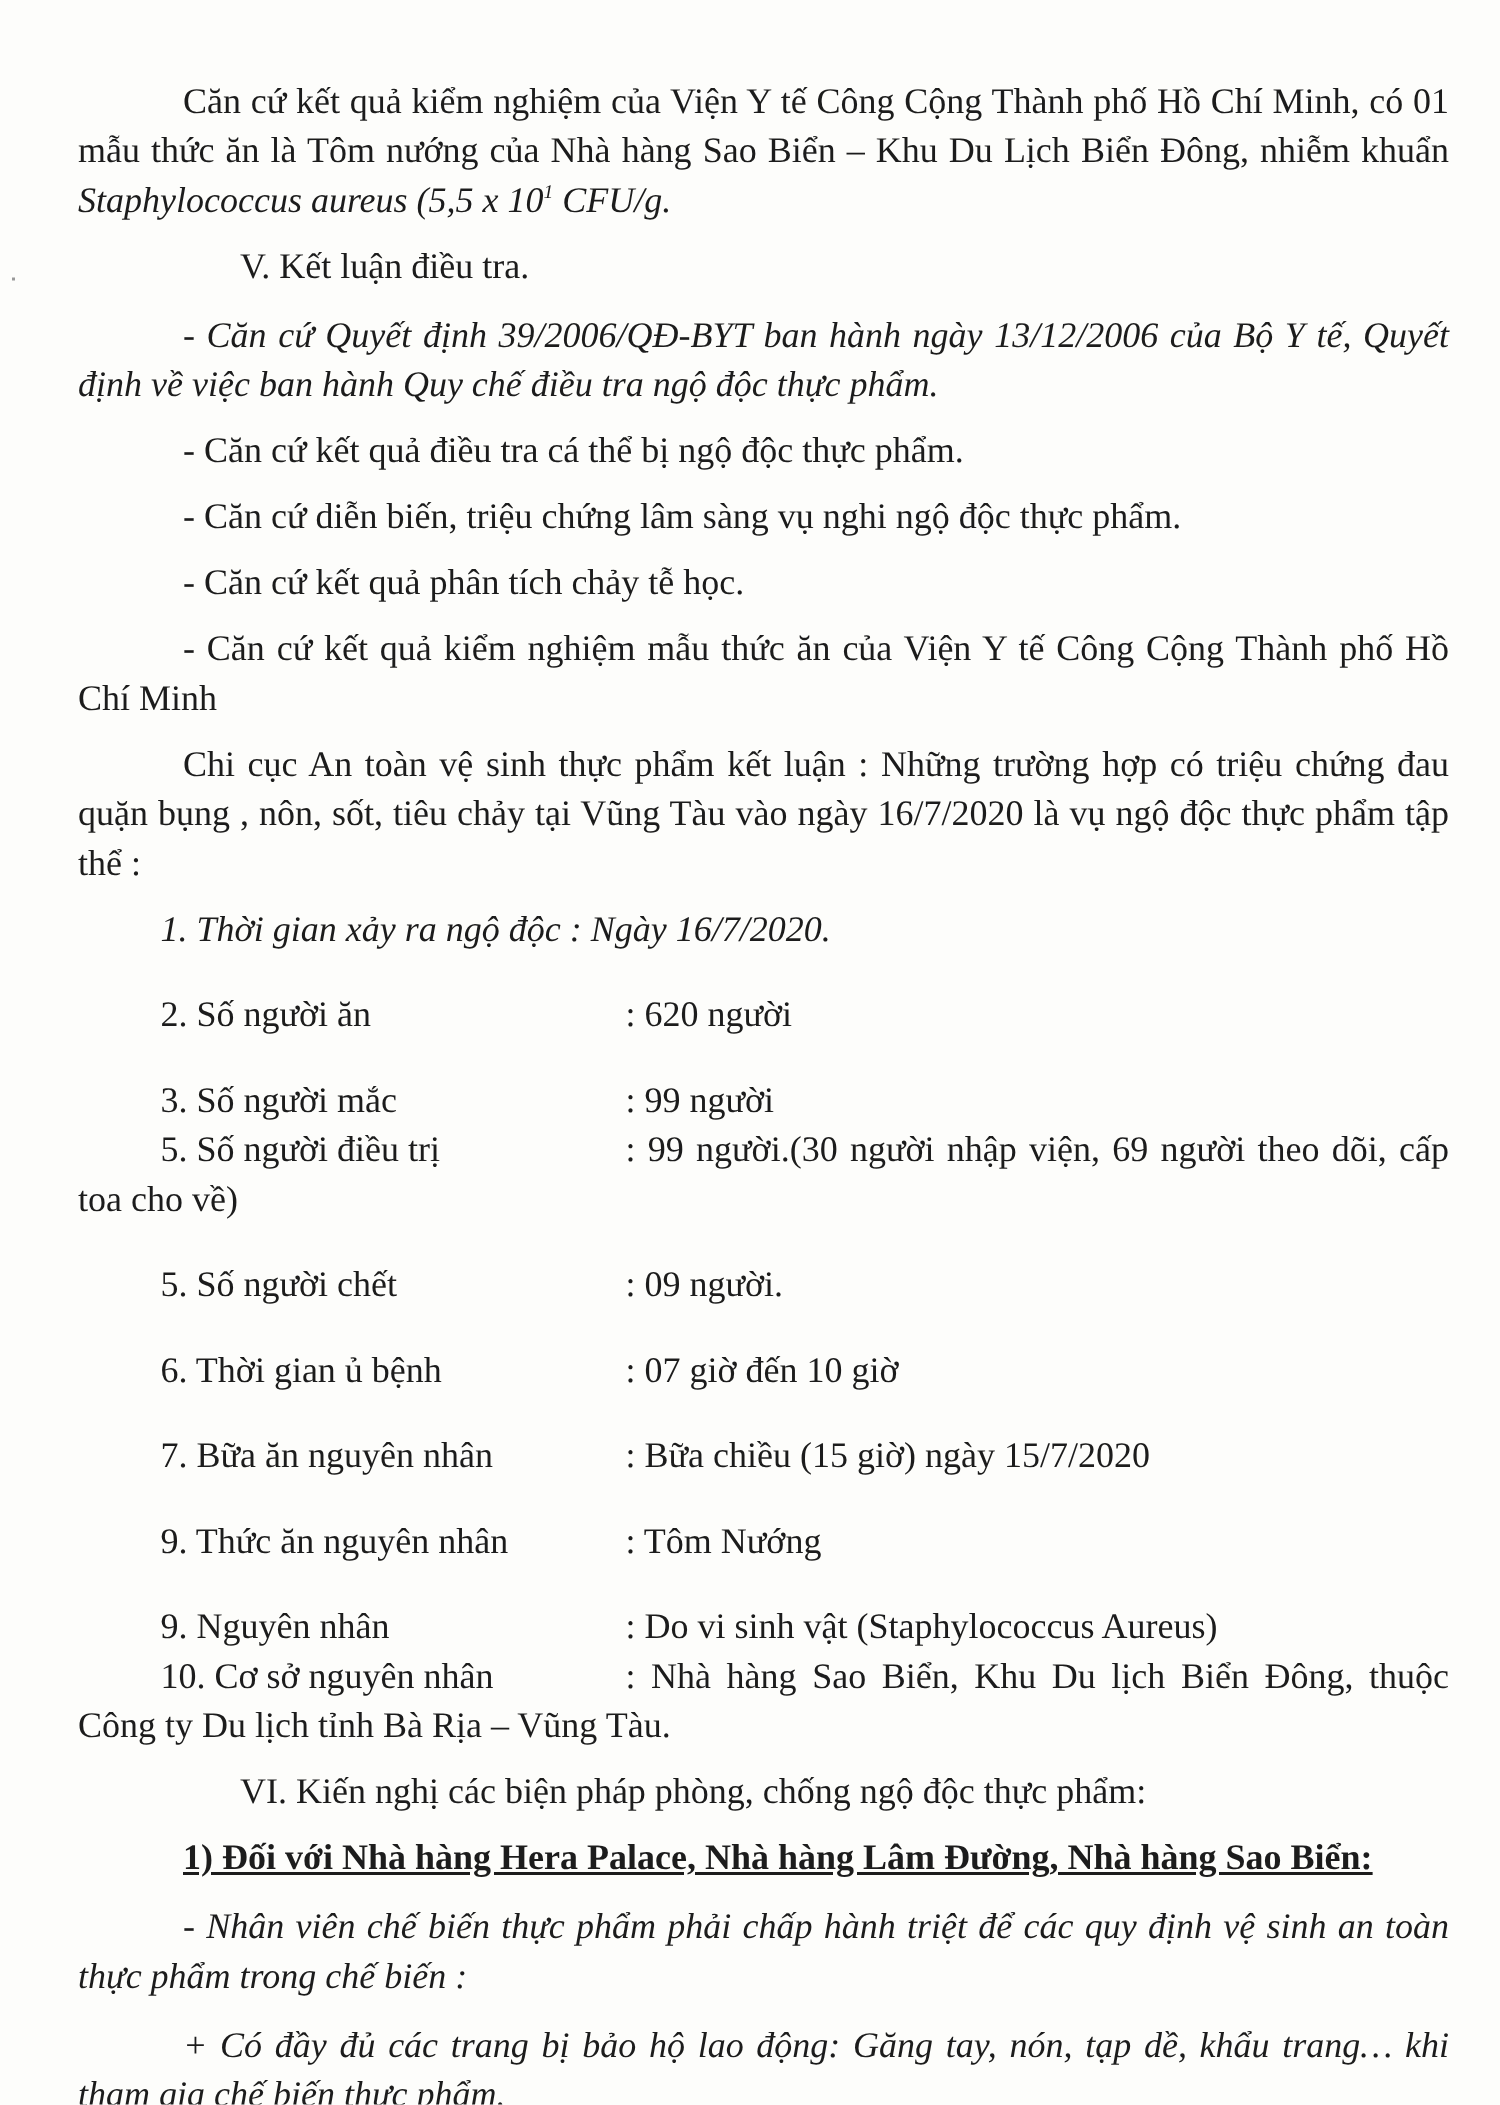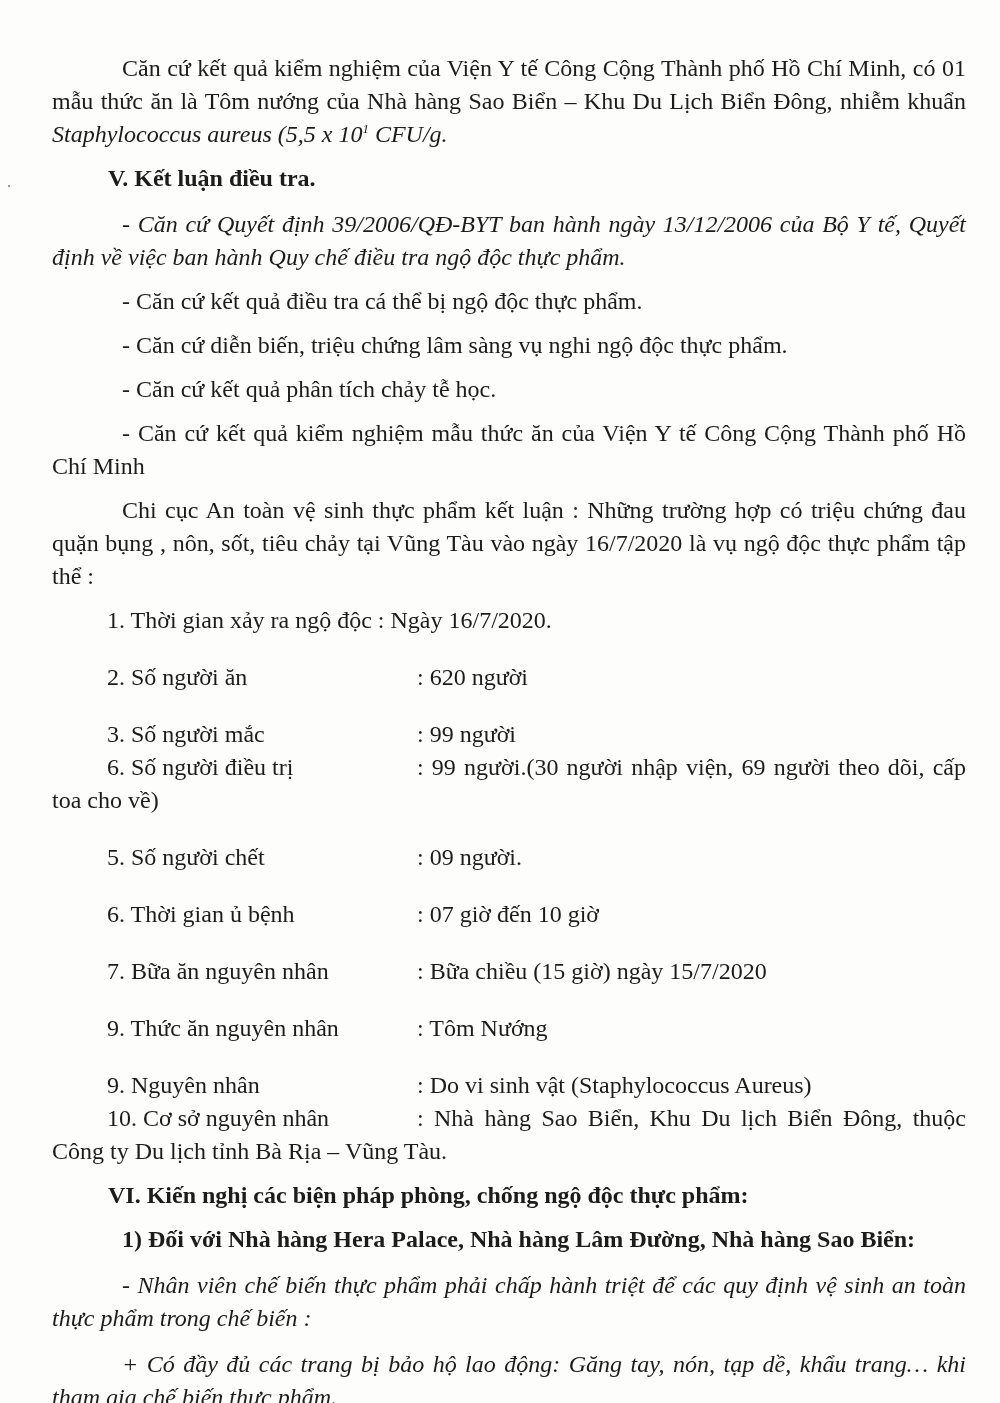--- a/index.html
+++ b/index.html
@@ -18,36 +18,36 @@
     left: 52px;
     top: 52px;
     width: 914px;
   }
   .p {
     margin: 0;
     line-height: 33px;
     text-align: justify;
   }
   .indent { text-indent: 70px; }
-  .head { font-weight: bold; margin-left: 56px; }
+  .head { font-weight: normal; margin-left: 108px; }
   .gap-s { margin-top: 11px; }
   .gap-m { margin-top: 13px; font-style: italic; }
   .it { font-style: italic; font-weight: normal; }
   sup { font-size: 13px; vertical-align: super; line-height: 0; }
   .row {
     display: flex;
     margin-left: 55px;
     line-height: 33px;
     margin-top: 24px;
   }
   .row .lbl { width: 310px; flex: none; }
   .row .val { flex: 1; }
   .wrap-row { margin: 0; line-height: 33px; text-indent: 55px; text-align: justify; }
   .wrap-row .lbl-inline { display: inline-block; width: 310px; text-indent: 0; }
-  .bold { font-weight: bold; }
+  .bold { font-weight: bold; text-decoration: underline; }
   .dot {
     position: absolute; left: 8px; top: 185px; width: 2px; height: 2px; background:#999;
   }
 </style>
 </head>
 <body>
 
 <div class="dot"></div>
 
 <div class="page">
@@ -57,31 +57,31 @@
   <p class="p head gap-s">V. Kết luận  điều tra.</p>
 
   <p class="p indent gap-m">- Căn cứ Quyết định 39/2006/QĐ-BYT ban hành ngày 13/12/2006 của Bộ Y tế, Quyết định về việc ban hành Quy chế điều tra ngộ độc thực phẩm.</p>
   <p class="p indent gap-s">- Căn cứ kết quả điều tra cá thể bị ngộ độc thực phẩm.</p>
   <p class="p indent gap-s">- Căn cứ diễn biến, triệu chứng lâm sàng vụ nghi ngộ độc thực phẩm.</p>
   <p class="p indent gap-s">- Căn cứ kết quả phân tích chảy tễ học.</p>
   <p class="p indent gap-s">- Căn cứ kết quả kiểm nghiệm mẫu thức ăn của Viện Y tế Công Cộng Thành phố Hồ Chí Minh</p>
 
   <p class="p indent gap-s">Chi cục An toàn vệ sinh thực phẩm kết luận : Những trường hợp có triệu chứng đau quặn bụng , nôn, sốt, tiêu chảy tại Vũng Tàu vào  ngày 16/7/2020 là vụ ngộ độc thực phẩm tập thể :</p>
 
-  <p class="p gap-s" style="margin-left:55px;">1. Thời gian xảy ra ngộ độc : Ngày 16/7/2020.</p>
+  <p class="p gap-s" style="margin-left:55px;font-style:italic;">1. Thời gian xảy ra ngộ độc : Ngày 16/7/2020.</p>
 
   <div class="row gap-s">
     <span class="lbl">2. Số người ăn</span>
     <span class="val">: 620 người</span>
   </div>
   <div class="row gap-s">
     <span class="lbl">3. Số người mắc</span>
     <span class="val">: 99 người</span>
   </div>
-  <p class="wrap-row gap-s"><span class="lbl-inline">6. Số người  điều trị</span><span>: 99 người.(30 người nhập viện, 69 người theo dõi, cấp toa cho về)</span></p>
+  <p class="wrap-row gap-s"><span class="lbl-inline">5. Số người  điều trị</span><span>: 99 người.(30 người nhập viện, 69 người theo dõi, cấp toa cho về)</span></p>
   <div class="row gap-s">
     <span class="lbl">5. Số người chết</span>
     <span class="val">: 09 người.</span>
   </div>
   <div class="row gap-s">
     <span class="lbl">6. Thời gian ủ bệnh</span>
     <span class="val">: 07 giờ đến 10 giờ</span>
   </div>
   <div class="row gap-s">
     <span class="lbl">7. Bữa ăn nguyên nhân</span>

